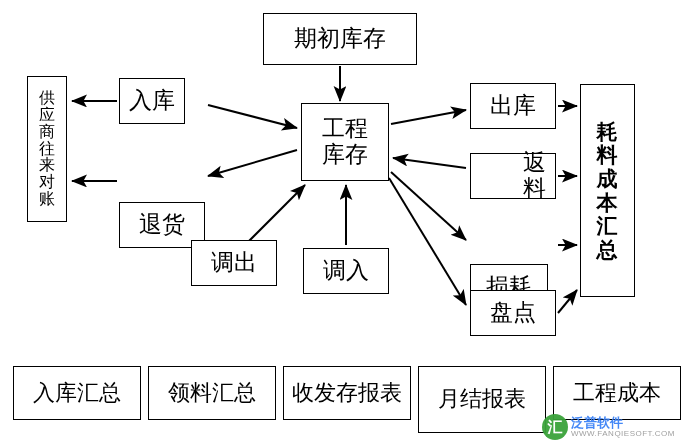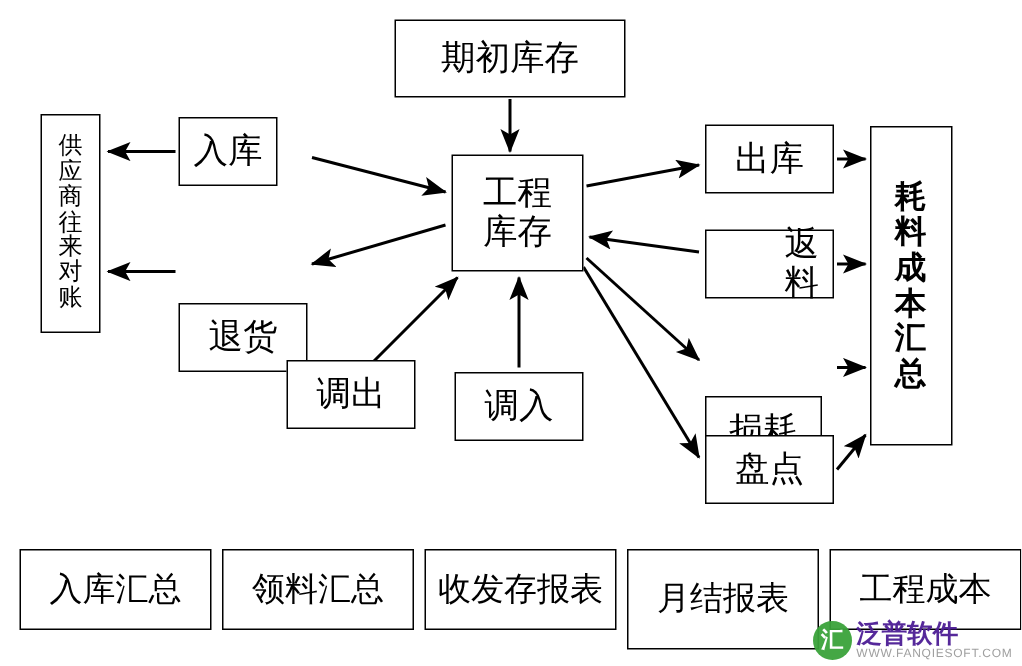--- a/index.html
+++ b/index.html
@@ -65,21 +65,21 @@
     align-items: center;
     justify-content: center;
     font-weight: 700;
     margin-right: 3px;
   }
   .wm-text {
     display: flex;
     flex-direction: column;
     line-height: 1.05;
   }
-  .wm-main { font-size: 17px; color: #4c1d95; font-weight: 700; }
+  .wm-main { font-size: 13px; color: #3b82f6; font-weight: 700; }
   .wm-sub { font-size: 8px; color: #9a9a9a; letter-spacing: 0.5px; }
 </style>
 </head>
 <body>
 
 <div id="page">
 
   <svg class="arrows" viewBox="0 0 681 444">
     <defs>
       <marker id="ah" markerWidth="9" markerHeight="9" refX="7.5" refY="3.2" orient="auto" markerUnits="strokeWidth">

